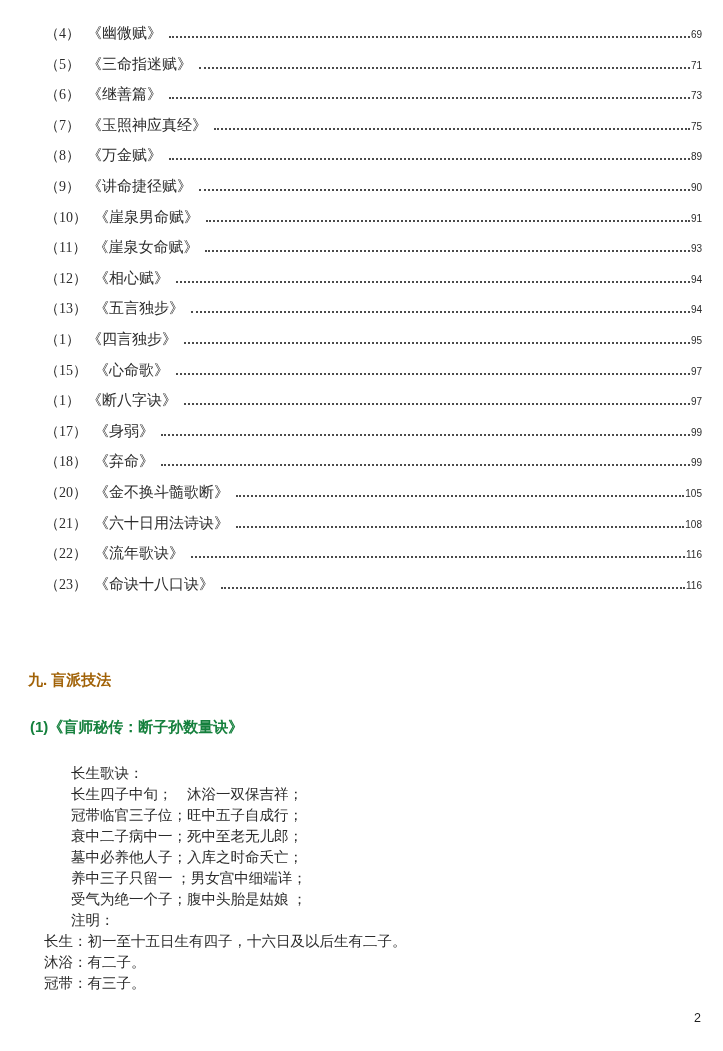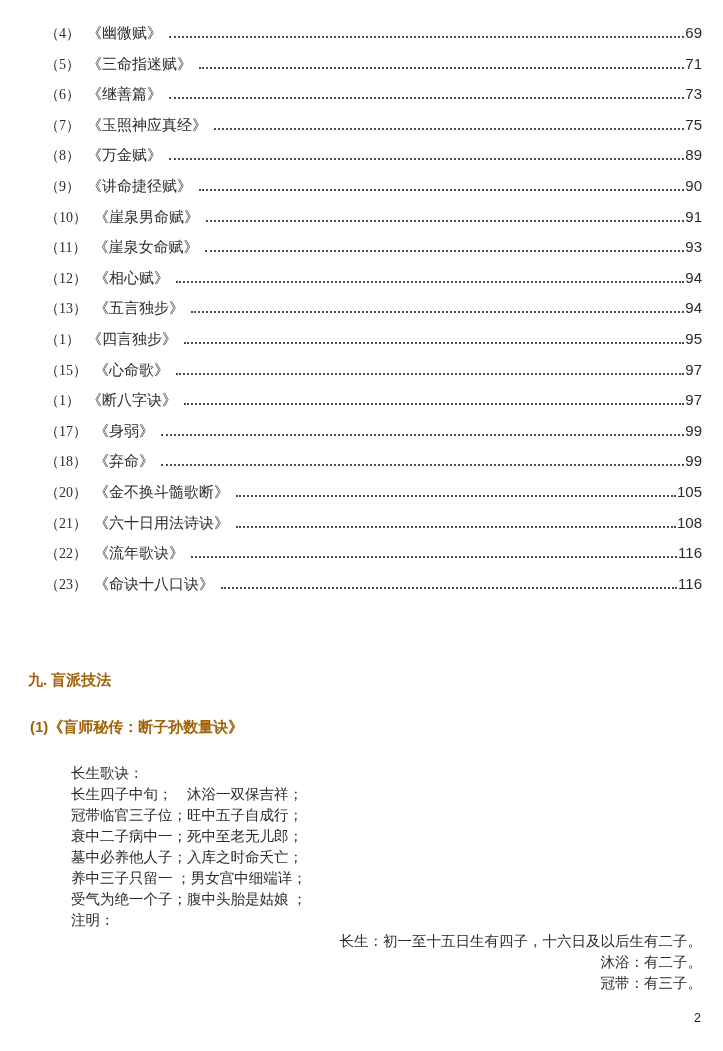--- a/index.html
+++ b/index.html
@@ -35,51 +35,51 @@
   .toc-title { color: #2b2b2b; }
   .leader {
     flex: 1 1 auto;
     height: 3px;
     border-bottom: 2px dotted #4a4a4a;
     margin: 0 1px 0 7px;
     min-width: 20px;
   }
   .toc-page {
     font-family: "Liberation Sans", sans-serif;
-    font-size: 15px;
+    font-size: 10px;
     color: #2b2b2b;
   }
   
   .h1 {
     position: absolute;
     left: 28px; top: 671px;
     font-family: "Liberation Sans", sans-serif;
     font-weight: bold;
     font-size: 15px;
     color: #a16207;
   }
   .h2 {
     position: absolute;
     left: 30px; top: 718px;
     font-family: "Liberation Sans", sans-serif;
     font-weight: bold;
     font-size: 15px;
-    color: #a16207;
+    color: #15803d;
   }
   
   .body-block {
     position: absolute;
     left: 28px; top: 763px; right: 21px;
     font-size: 14.5px;
     line-height: 21px;
     color: #2b2b2b;
     margin-left: 16px;
   }
   .verse-line { padding-left: 27px; white-space: pre-wrap; }
-  .note-line  { padding-left: 0;  white-space: pre-wrap; text-align: right; }
+  .note-line  { padding-left: 0;  white-space: pre-wrap; }
   
   .page-number {
     position: absolute;
     right: 22px; top: 1011px;
     font-family: "Liberation Sans", sans-serif;
     font-size: 12.5px;
     color: #1d1d1d;
   }
 </style>
 </head>

